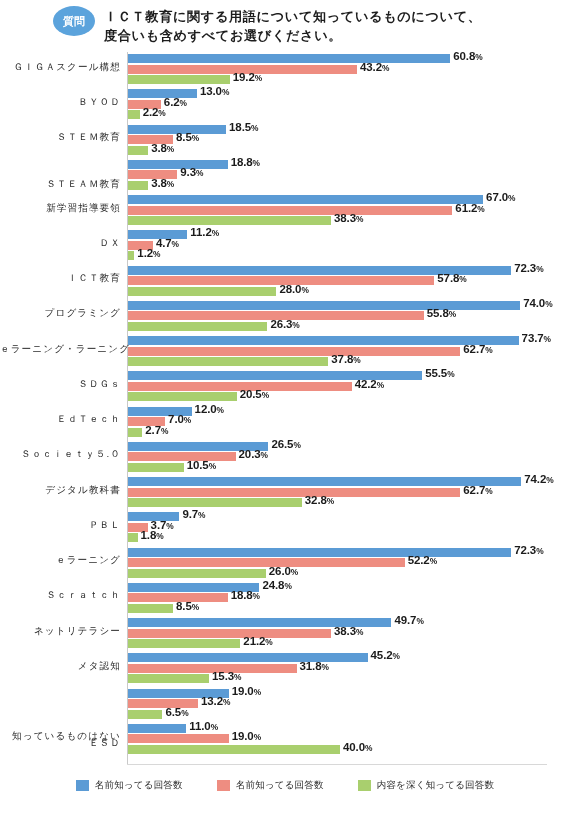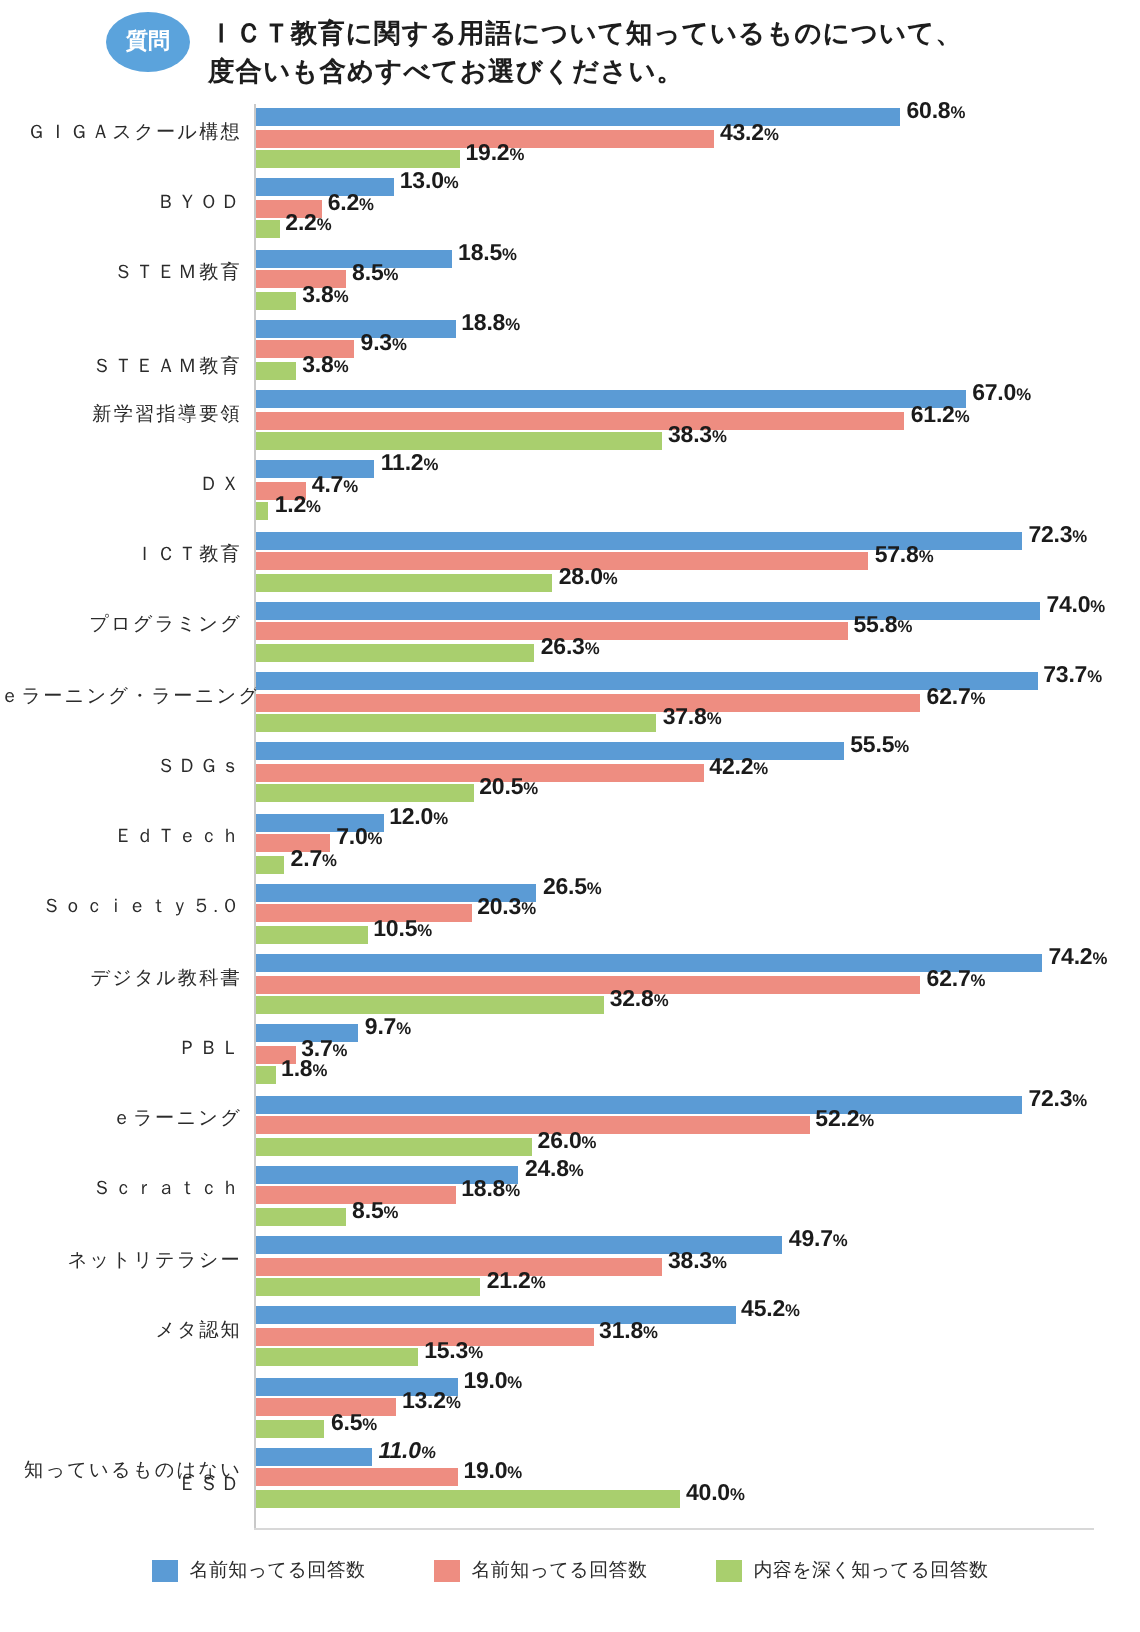--- a/index.html
+++ b/index.html
@@ -440,21 +440,21 @@
             <div class="bar s1" style="width: 69.96px;"></div>
             <div class="vlabel" style="left: 72.96px;"><span>13.2</span><span class="pct">%</span></div>
           </div>
           <div class="barrow" style="top: 21.2px; width: 94.45px;">
             <div class="bar s2" style="width: 34.45px;"></div>
             <div class="vlabel" style="left: 37.45px;"><span>6.5</span><span class="pct">%</span></div>
           </div>
         </div>
         <div class="group" style="top: 675.75px; height: 30.2px;">
           <div class="cat-label" style="top: 6.6px;">知っているものはない</div>
-          <div class="barrow" style="top: 0px; width: 118.3px; font-style: italic;">
+          <div class="barrow" style="top: 0px; width: 118.3px;">
             <div class="bar s0" style="width: 58.3px;"></div>
             <div class="vlabel" style="left: 61.3px;"><span>11.0</span><span class="pct">%</span></div>
           </div>
           <div class="barrow" style="top: 10.6px; width: 160.7px;">
             <div class="bar s1" style="width: 100.7px;"></div>
             <div class="vlabel" style="left: 103.7px;"><span>19.0</span><span class="pct">%</span></div>
           </div>
           <div class="barrow" style="top: 21.2px; width: 272px;">
             <div class="bar s2" style="width: 212px;"></div>
             <div class="vlabel" style="left: 215px;"><span>40.0</span><span class="pct">%</span></div>

